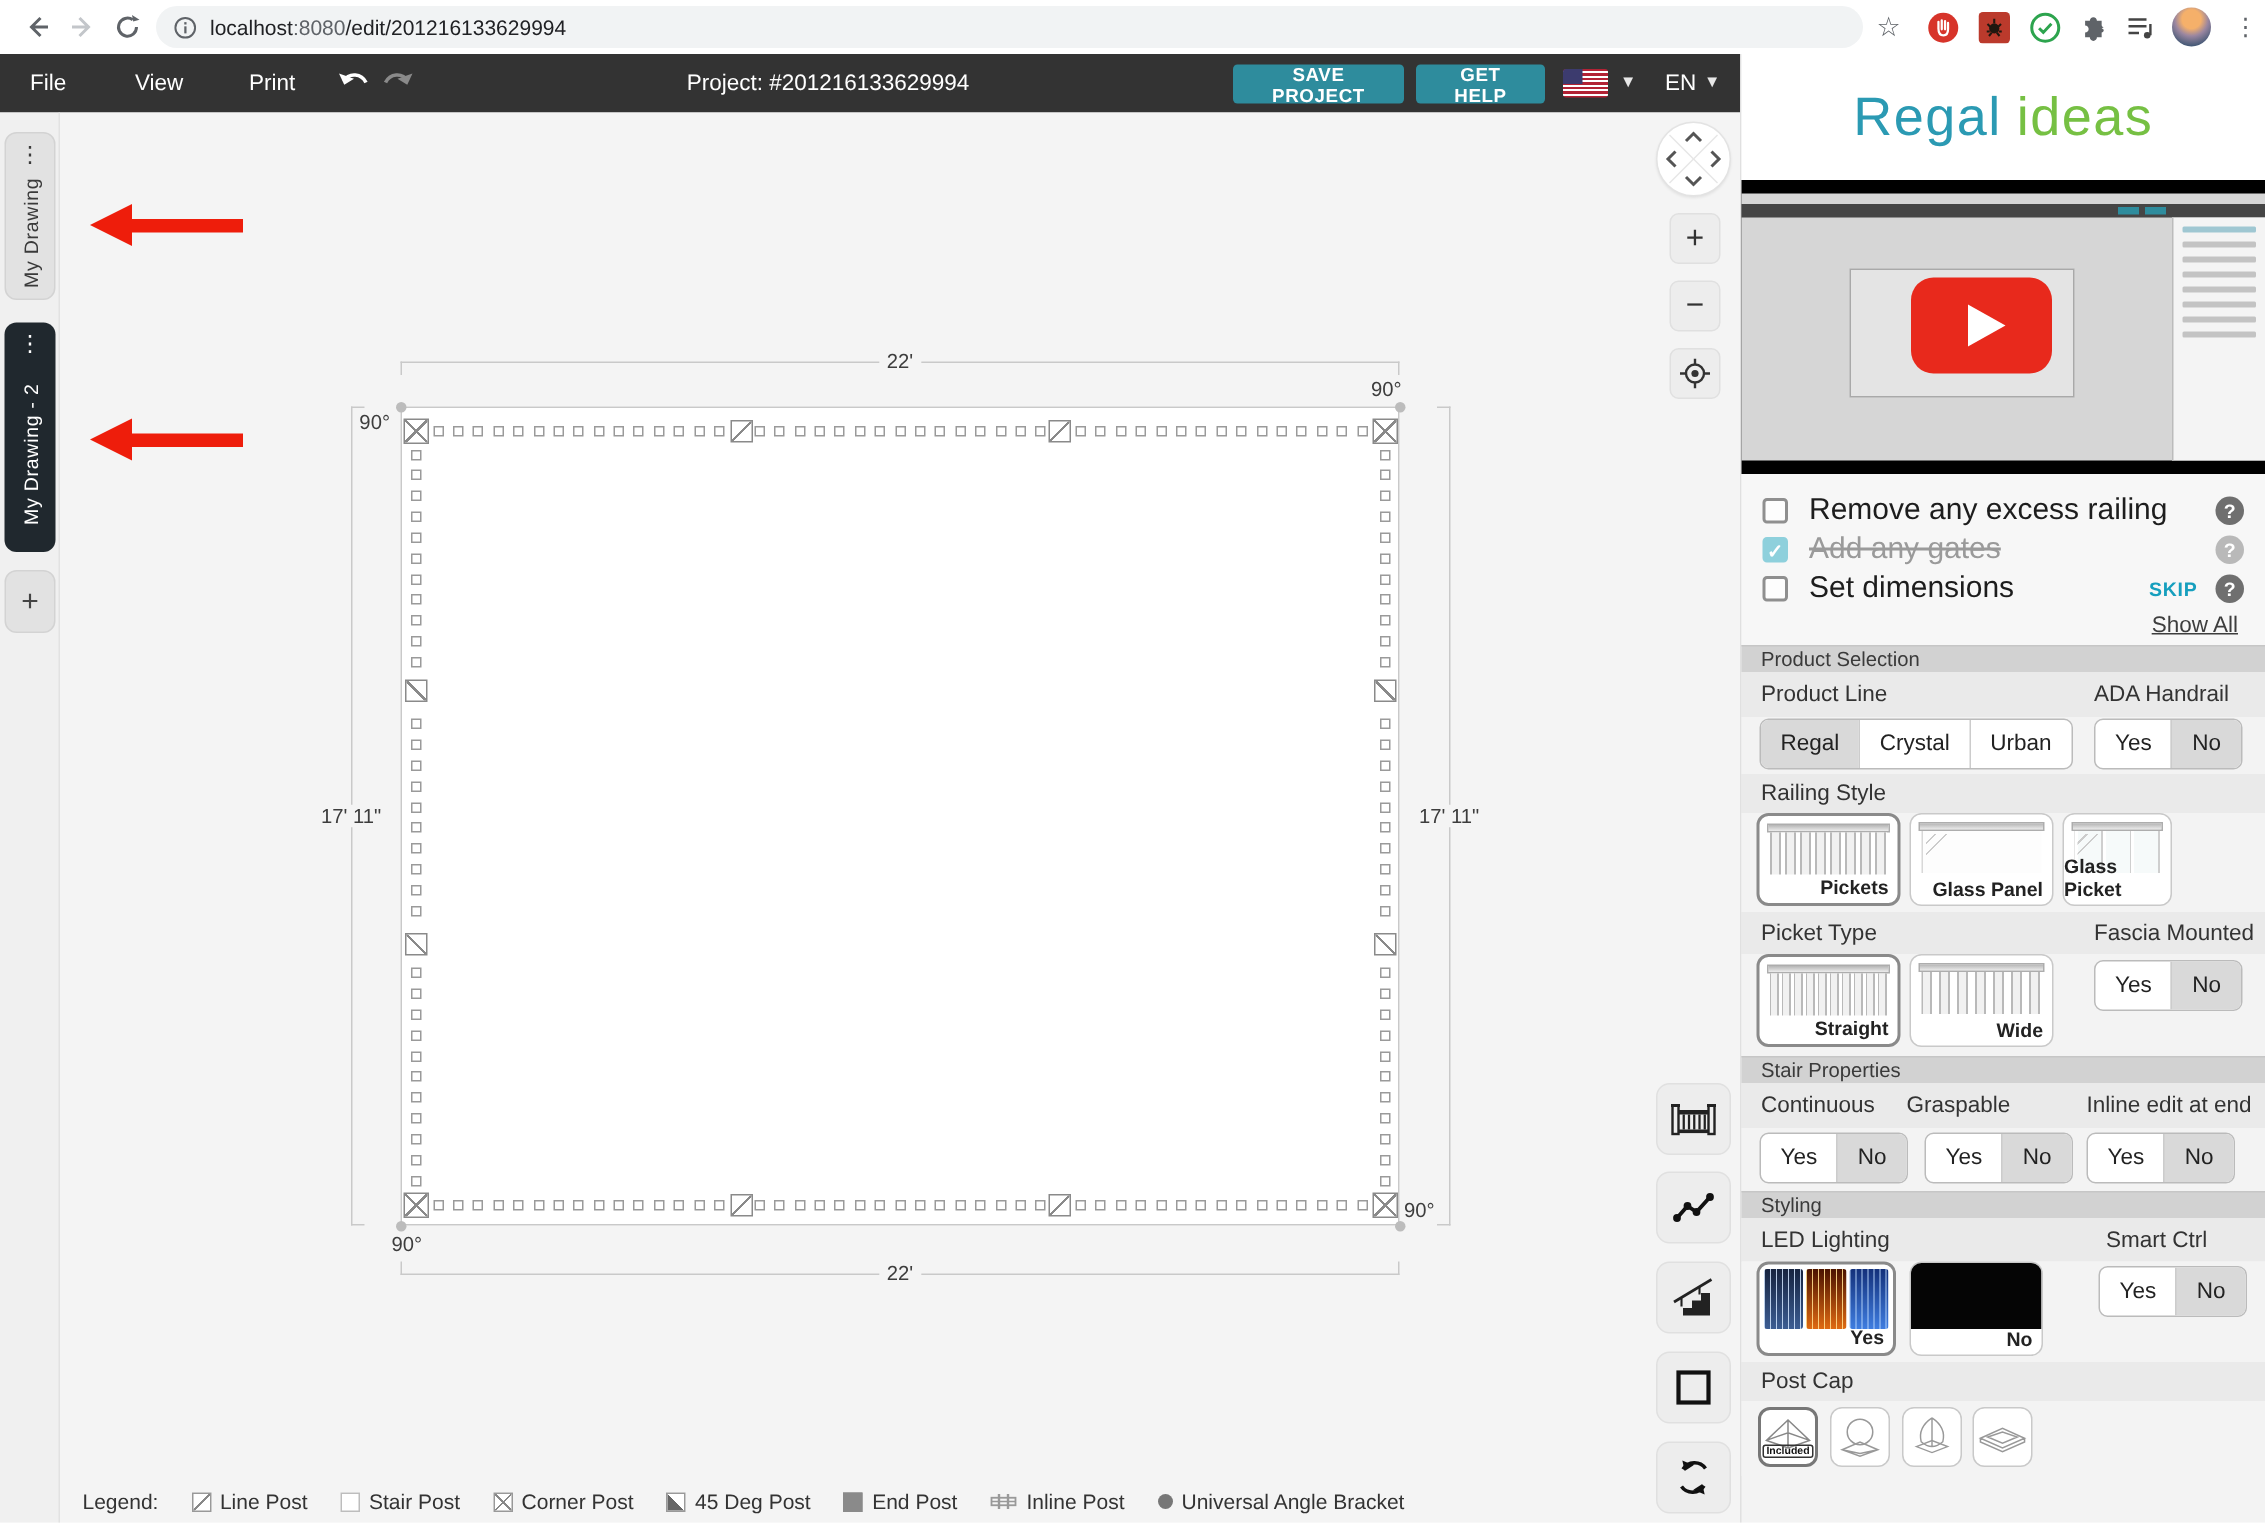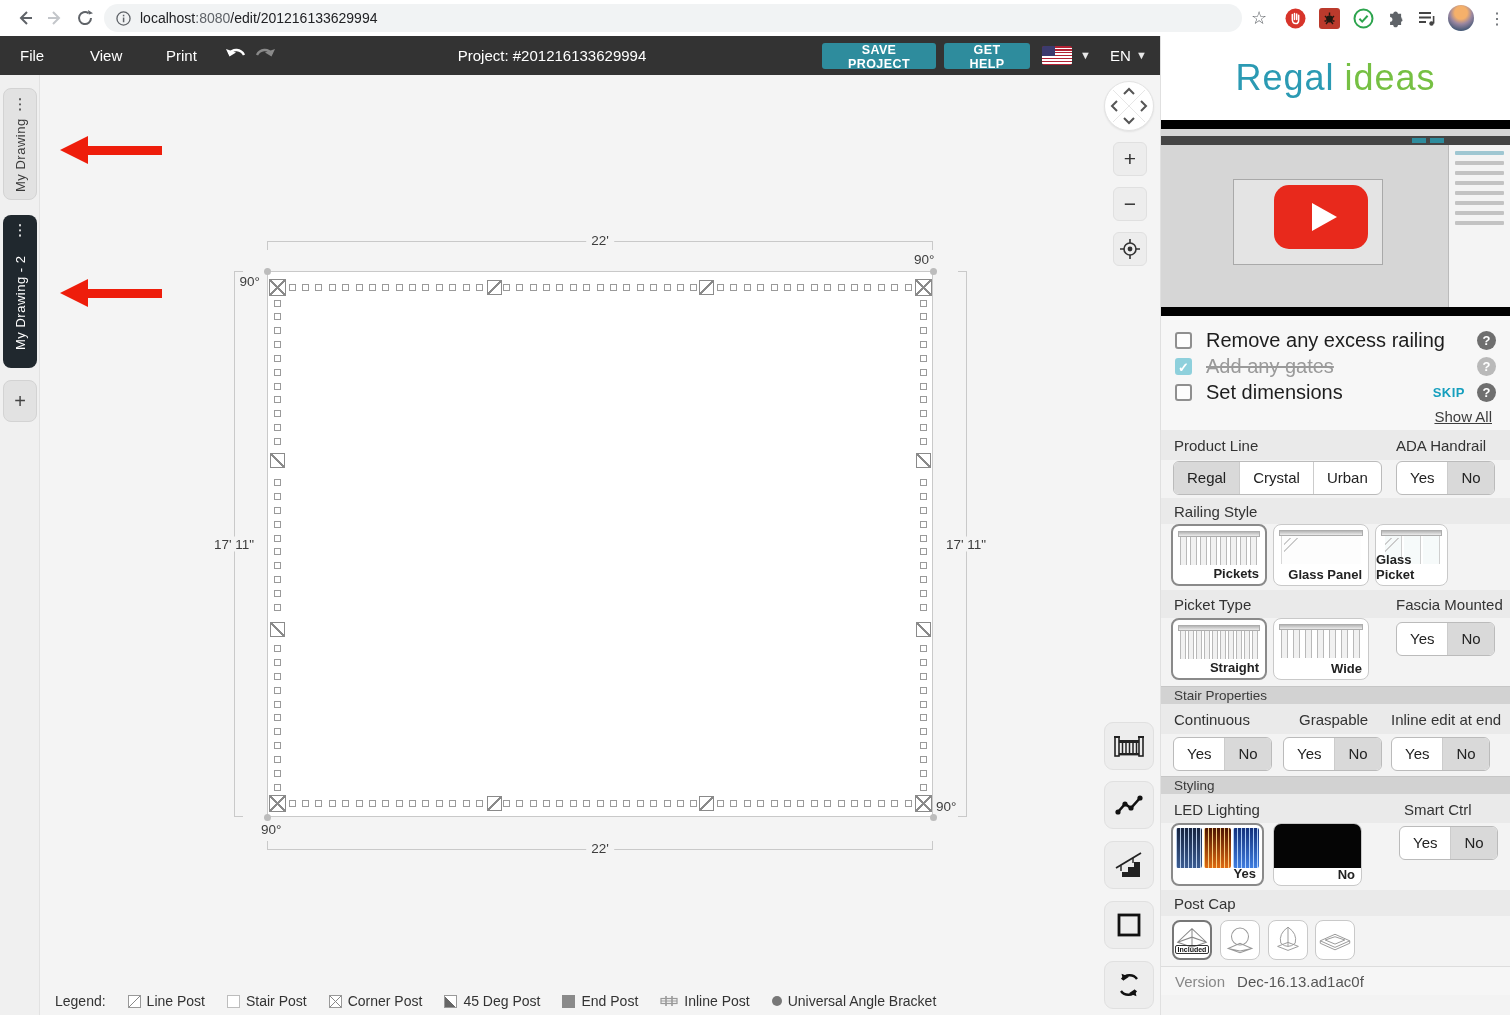--- a/index.html
+++ b/index.html
@@ -595,20 +595,21 @@
     </div>
     <div class="chk-row">
       <div class="chk-box"></div>
       <div class="chk-label">Set dimensions</div>
       <div class="skip-link">SKIP</div>
       <div class="q-ic">?</div>
     </div>
     <div class="show-all"><span>Show All</span></div>
   </div>
 
+  <div class="sec-header">Product Selection</div>
 
   <div class="label-row" style="height:30px;">
     <span class="l">Product Line</span>
     <span class="r">ADA Handrail</span>
   </div>
   <div class="ctrl-row" style="height:38px;">
     <div class="seg" style="left:12px; top:1px;">
       <span class="opt sel">Regal</span>
       <span class="opt">Crystal</span>
       <span class="opt">Urban</span>
@@ -671,21 +672,21 @@
     </div>
     <div class="seg" style="left:235px; top:4px;">
       <span class="opt">Yes</span>
       <span class="opt sel">No</span>
     </div>
   </div>
 
   <div class="sec-header">Stair Properties</div>
   <div class="label-row" style="height:30px;">
     <span class="l">Continuous</span>
-    <span class="l" style="left:138px;">Graspable</span>
+    <span class="l" style="left:110px;">Graspable</span>
     <span class="l" style="left:230px;">Inline edit at end</span>
   </div>
   <div class="ctrl-row" style="height:42px;">
     <div class="seg" style="left:12px; top:3px;">
       <span class="opt">Yes</span>
       <span class="opt sel">No</span>
     </div>
     <div class="seg" style="left:122px; top:3px;">
       <span class="opt">Yes</span>
       <span class="opt sel">No</span>
@@ -742,17 +743,13 @@
           <path d="M7 26 L20 21 L33 26 L20 31 Z" fill="none" stroke="#999" stroke-width="1.2"></path>
         </svg>
     </div>
     <div class="pc-card" style="left:154px;">
       <svg width="36" height="22" viewBox="0 0 44 26">
           <path d="M4 14 L22 6 L40 14 L22 22 Z M10 13 L22 9 L34 13 L22 18 Z M4 14 L4 17 L22 25 L40 17 L40 14" fill="none" stroke="#999" stroke-width="1.2"></path>
         </svg>
     </div>
   </div>
 
-  <div id="version-row">
-    <span class="vl">Version</span>
-    <span class="vv">Dec-16.13.ad1ac0f</span>
-  </div>
 </div>
 
 </body></html>

